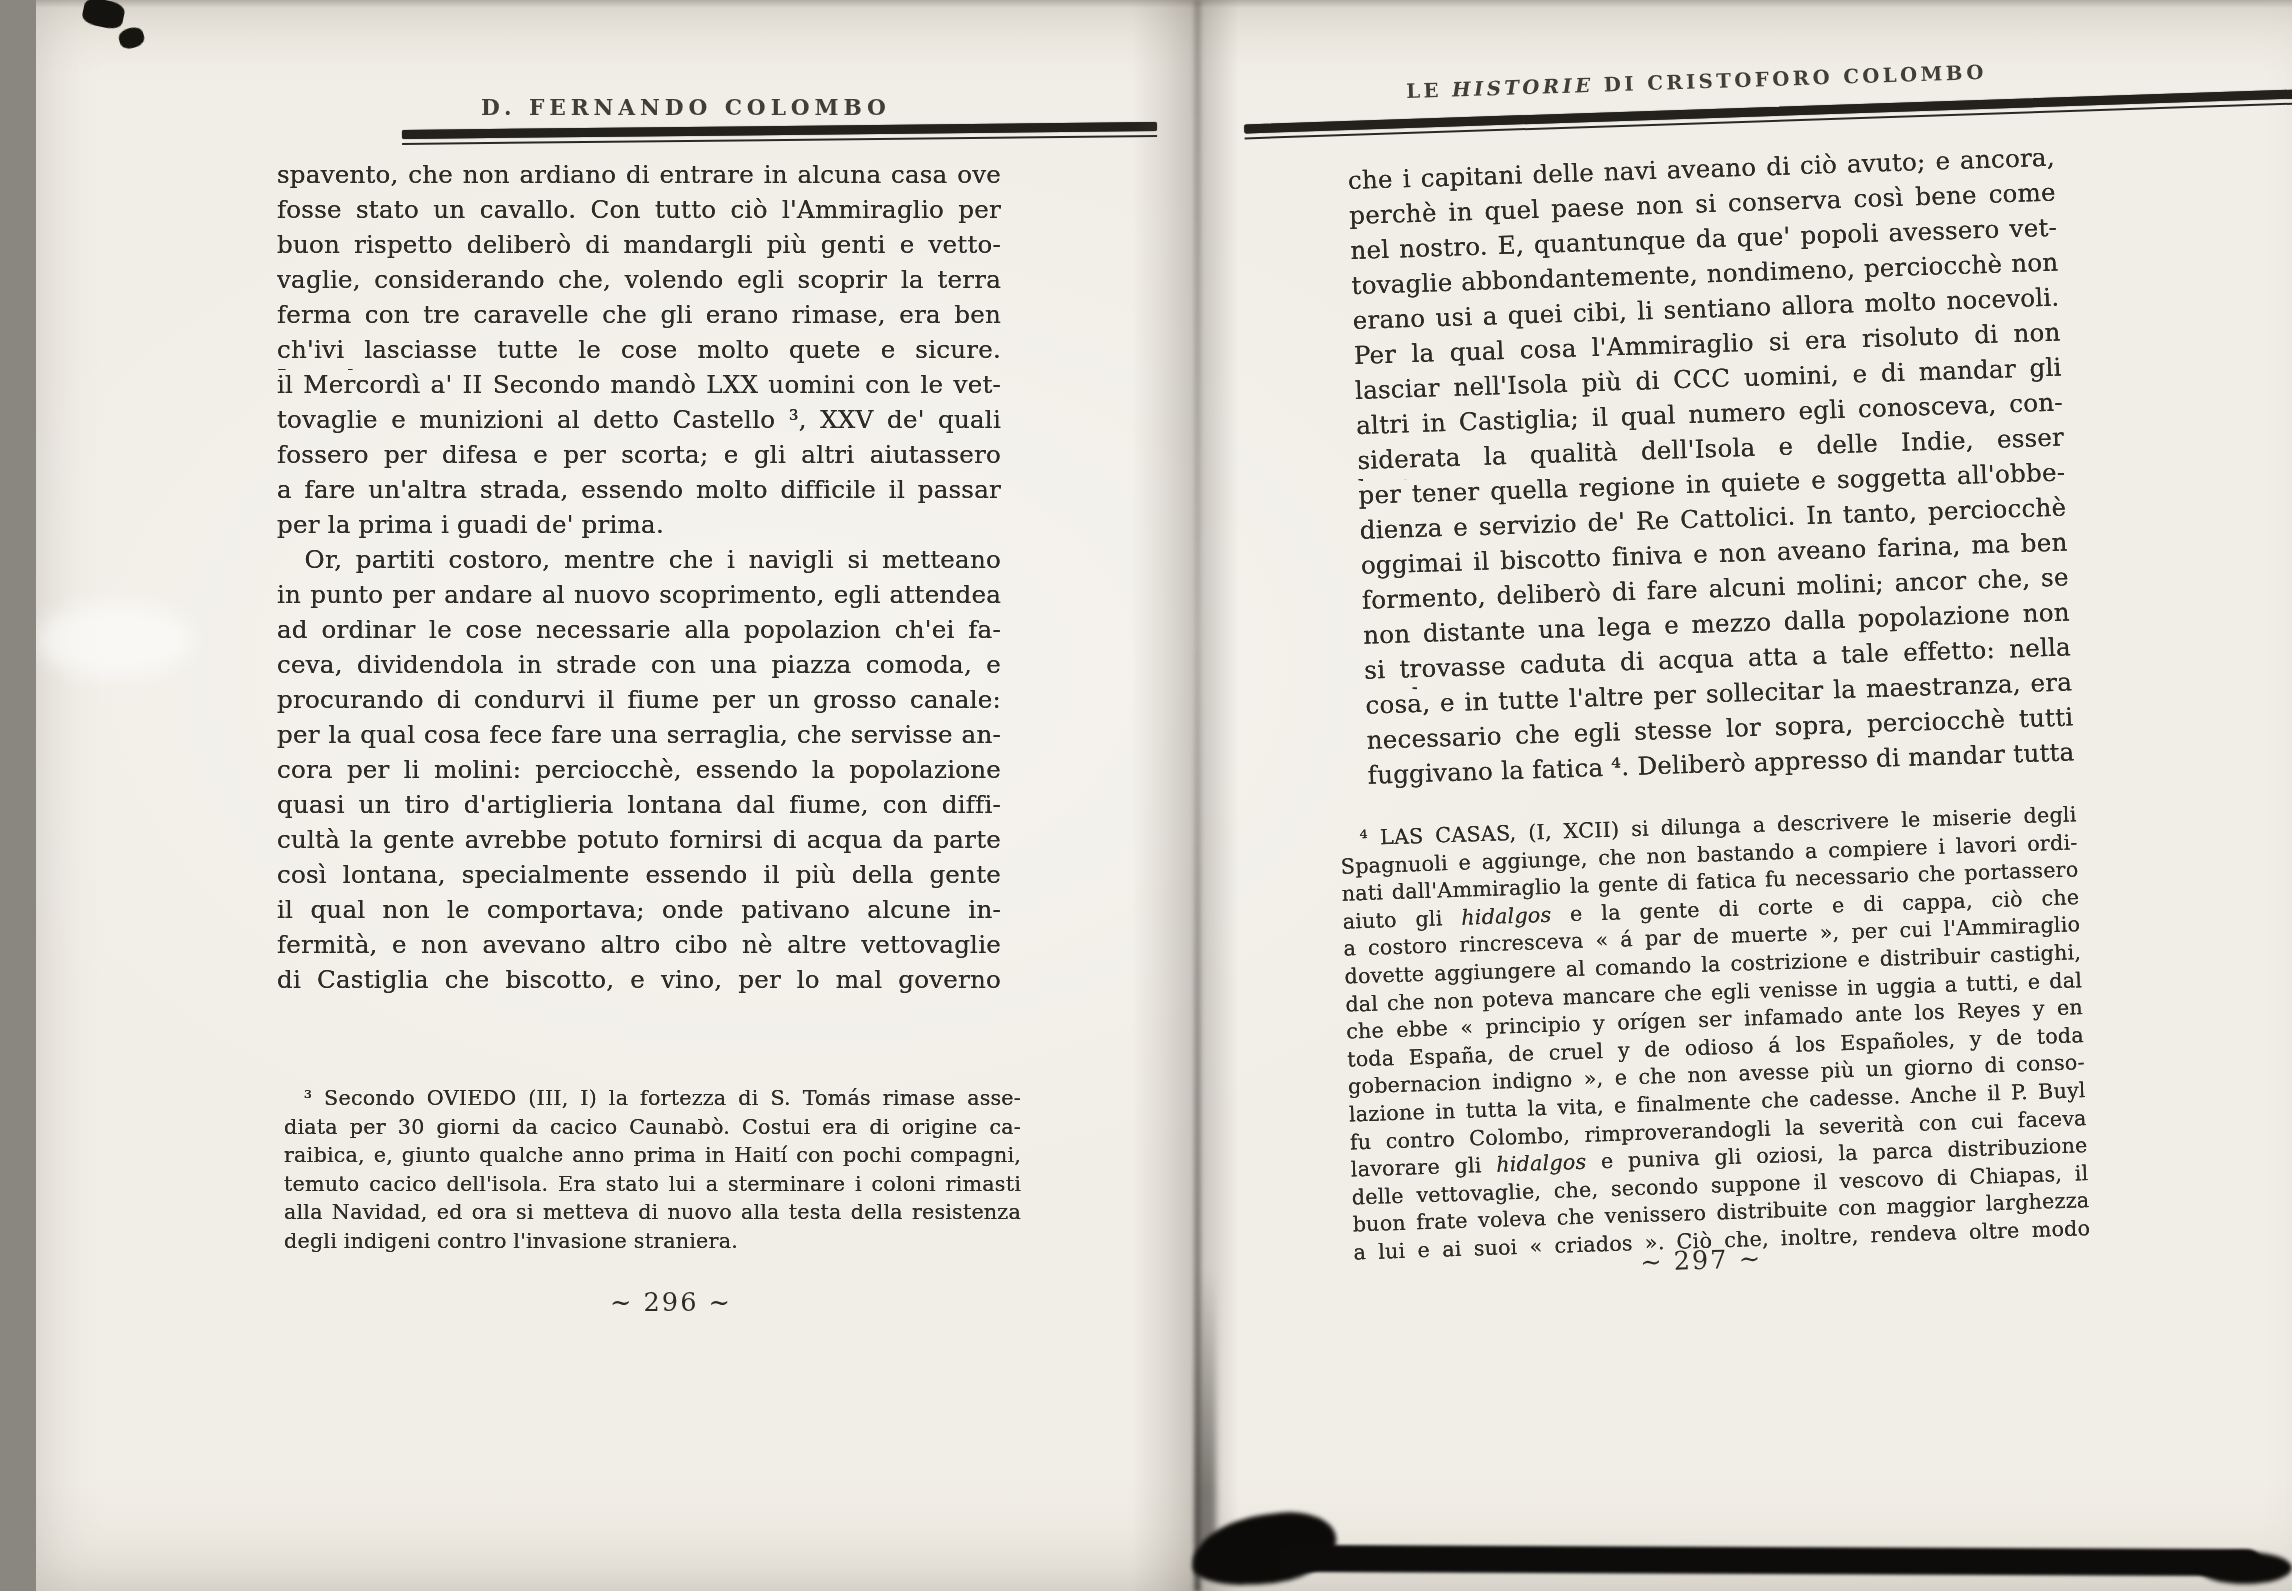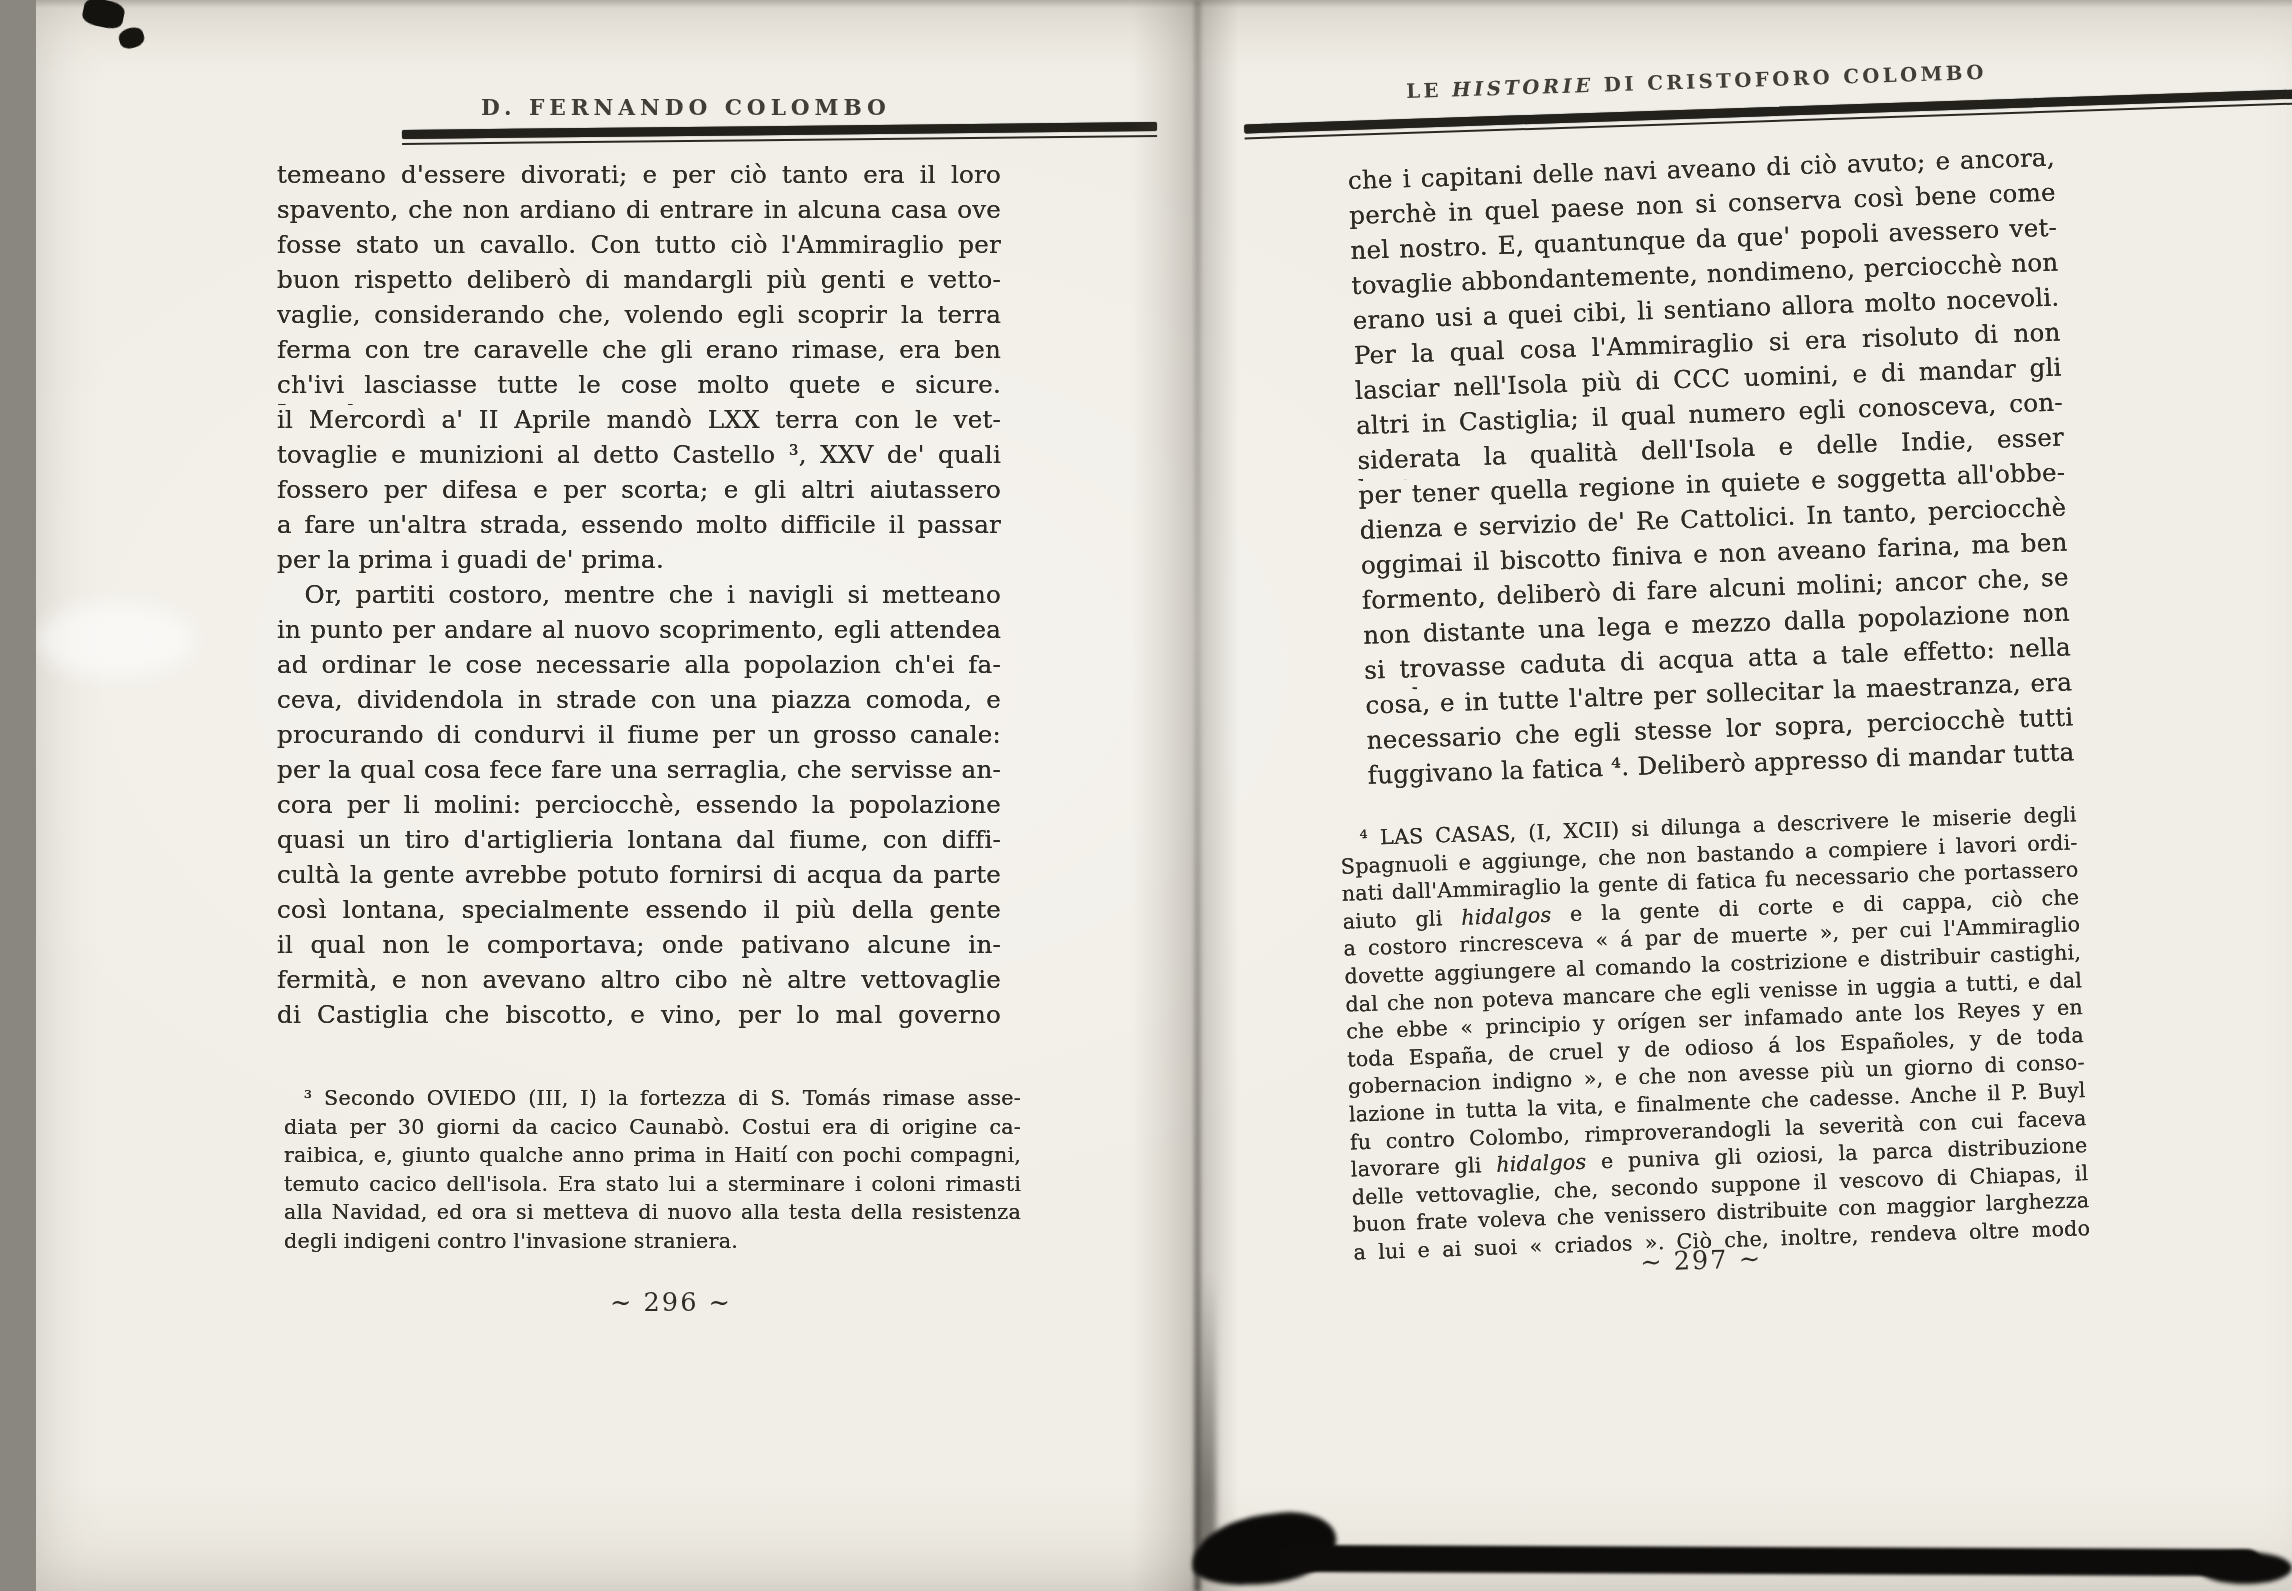--- a/index.html
+++ b/index.html
@@ -116,28 +116,27 @@
   <div class="artifact mark-2"></div>
   <div class="artifact light-smudge"></div>
 
   <section class="page">
     <div class="running-header left-header">D. FERNANDO COLOMBO</div>
     <div class="rule left-rule">
       <div class="rule-thick"></div>
       <div class="rule-thin"></div>
     </div>
     <div class="textblock bodytext left-body">
-        <div class="line">temeano d'essere divorati; e per ciò tanto era il loro</div>
         <div class="line">spavento, che non ardiano di entrare in alcuna casa ove</div>
         <div class="line">fosse stato un cavallo. Con tutto ciò l'Ammiraglio per</div>
         <div class="line">buon rispetto deliberò di mandargli più genti e vetto-</div>
         <div class="line">vaglie, considerando che, volendo egli scoprir la terra</div>
         <div class="line">ferma con tre caravelle che gli erano rimase, era ben</div>
         <div class="line">ch'ivi lasciasse tutte le cose molto quete e sicure. Laonde</div>
-        <div class="line">il Mercordì a' II Aprile mandò LXX terra con le vet-</div>
+        <div class="line">il Mercordì a' II Secondo mandò LXX uomini con le vet-</div>
         <div class="line">tovaglie e munizioni al detto Castello ³, XXV de' quali</div>
         <div class="line">fossero per difesa e per scorta; e gli altri aiutassero</div>
         <div class="line">a fare un'altra strada, essendo molto difficile il passar</div>
         <div class="line end">per la prima i guadi de' prima.</div>
         <div class="line indent">Or, partiti costoro, mentre che i navigli si metteano</div>
         <div class="line">in punto per andare al nuovo scoprimento, egli attendea</div>
         <div class="line">ad ordinar le cose necessarie alla popolazion ch'ei fa-</div>
         <div class="line">ceva, dividendola in strade con una piazza comoda, e</div>
         <div class="line">procurando di condurvi il fiume per un grosso canale:</div>
         <div class="line">per la qual cosa fece fare una serraglia, che servisse an-</div>

